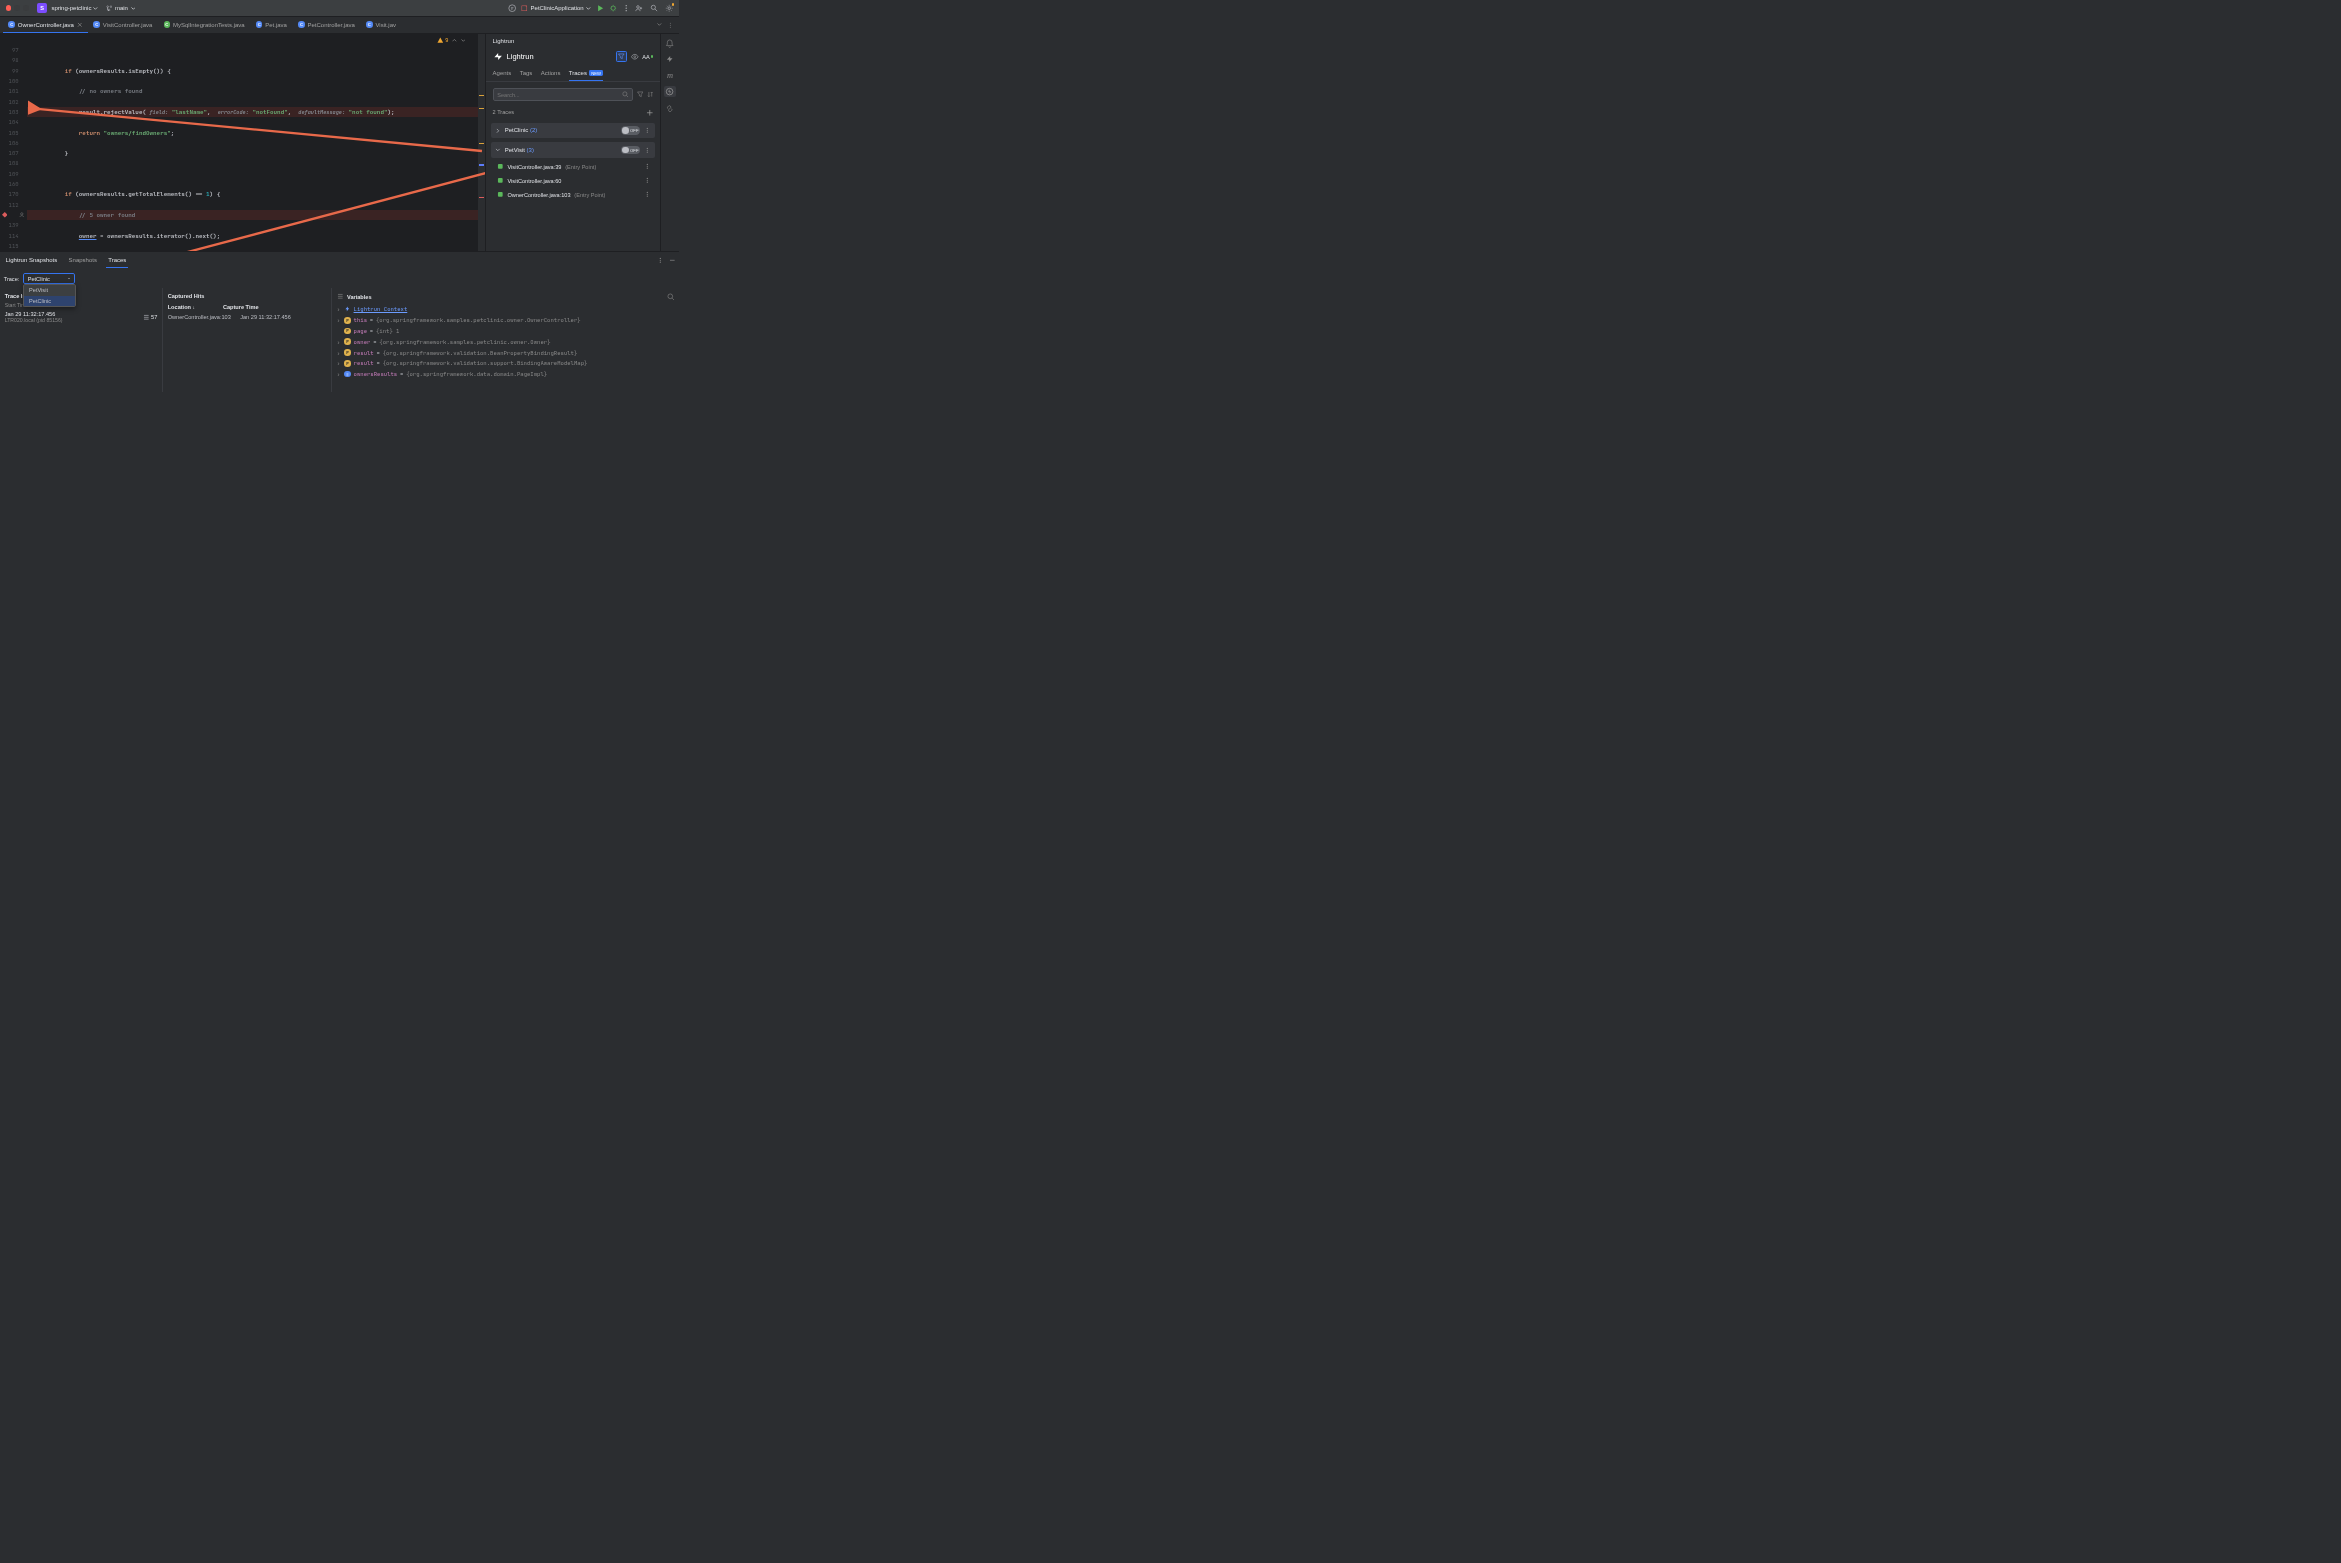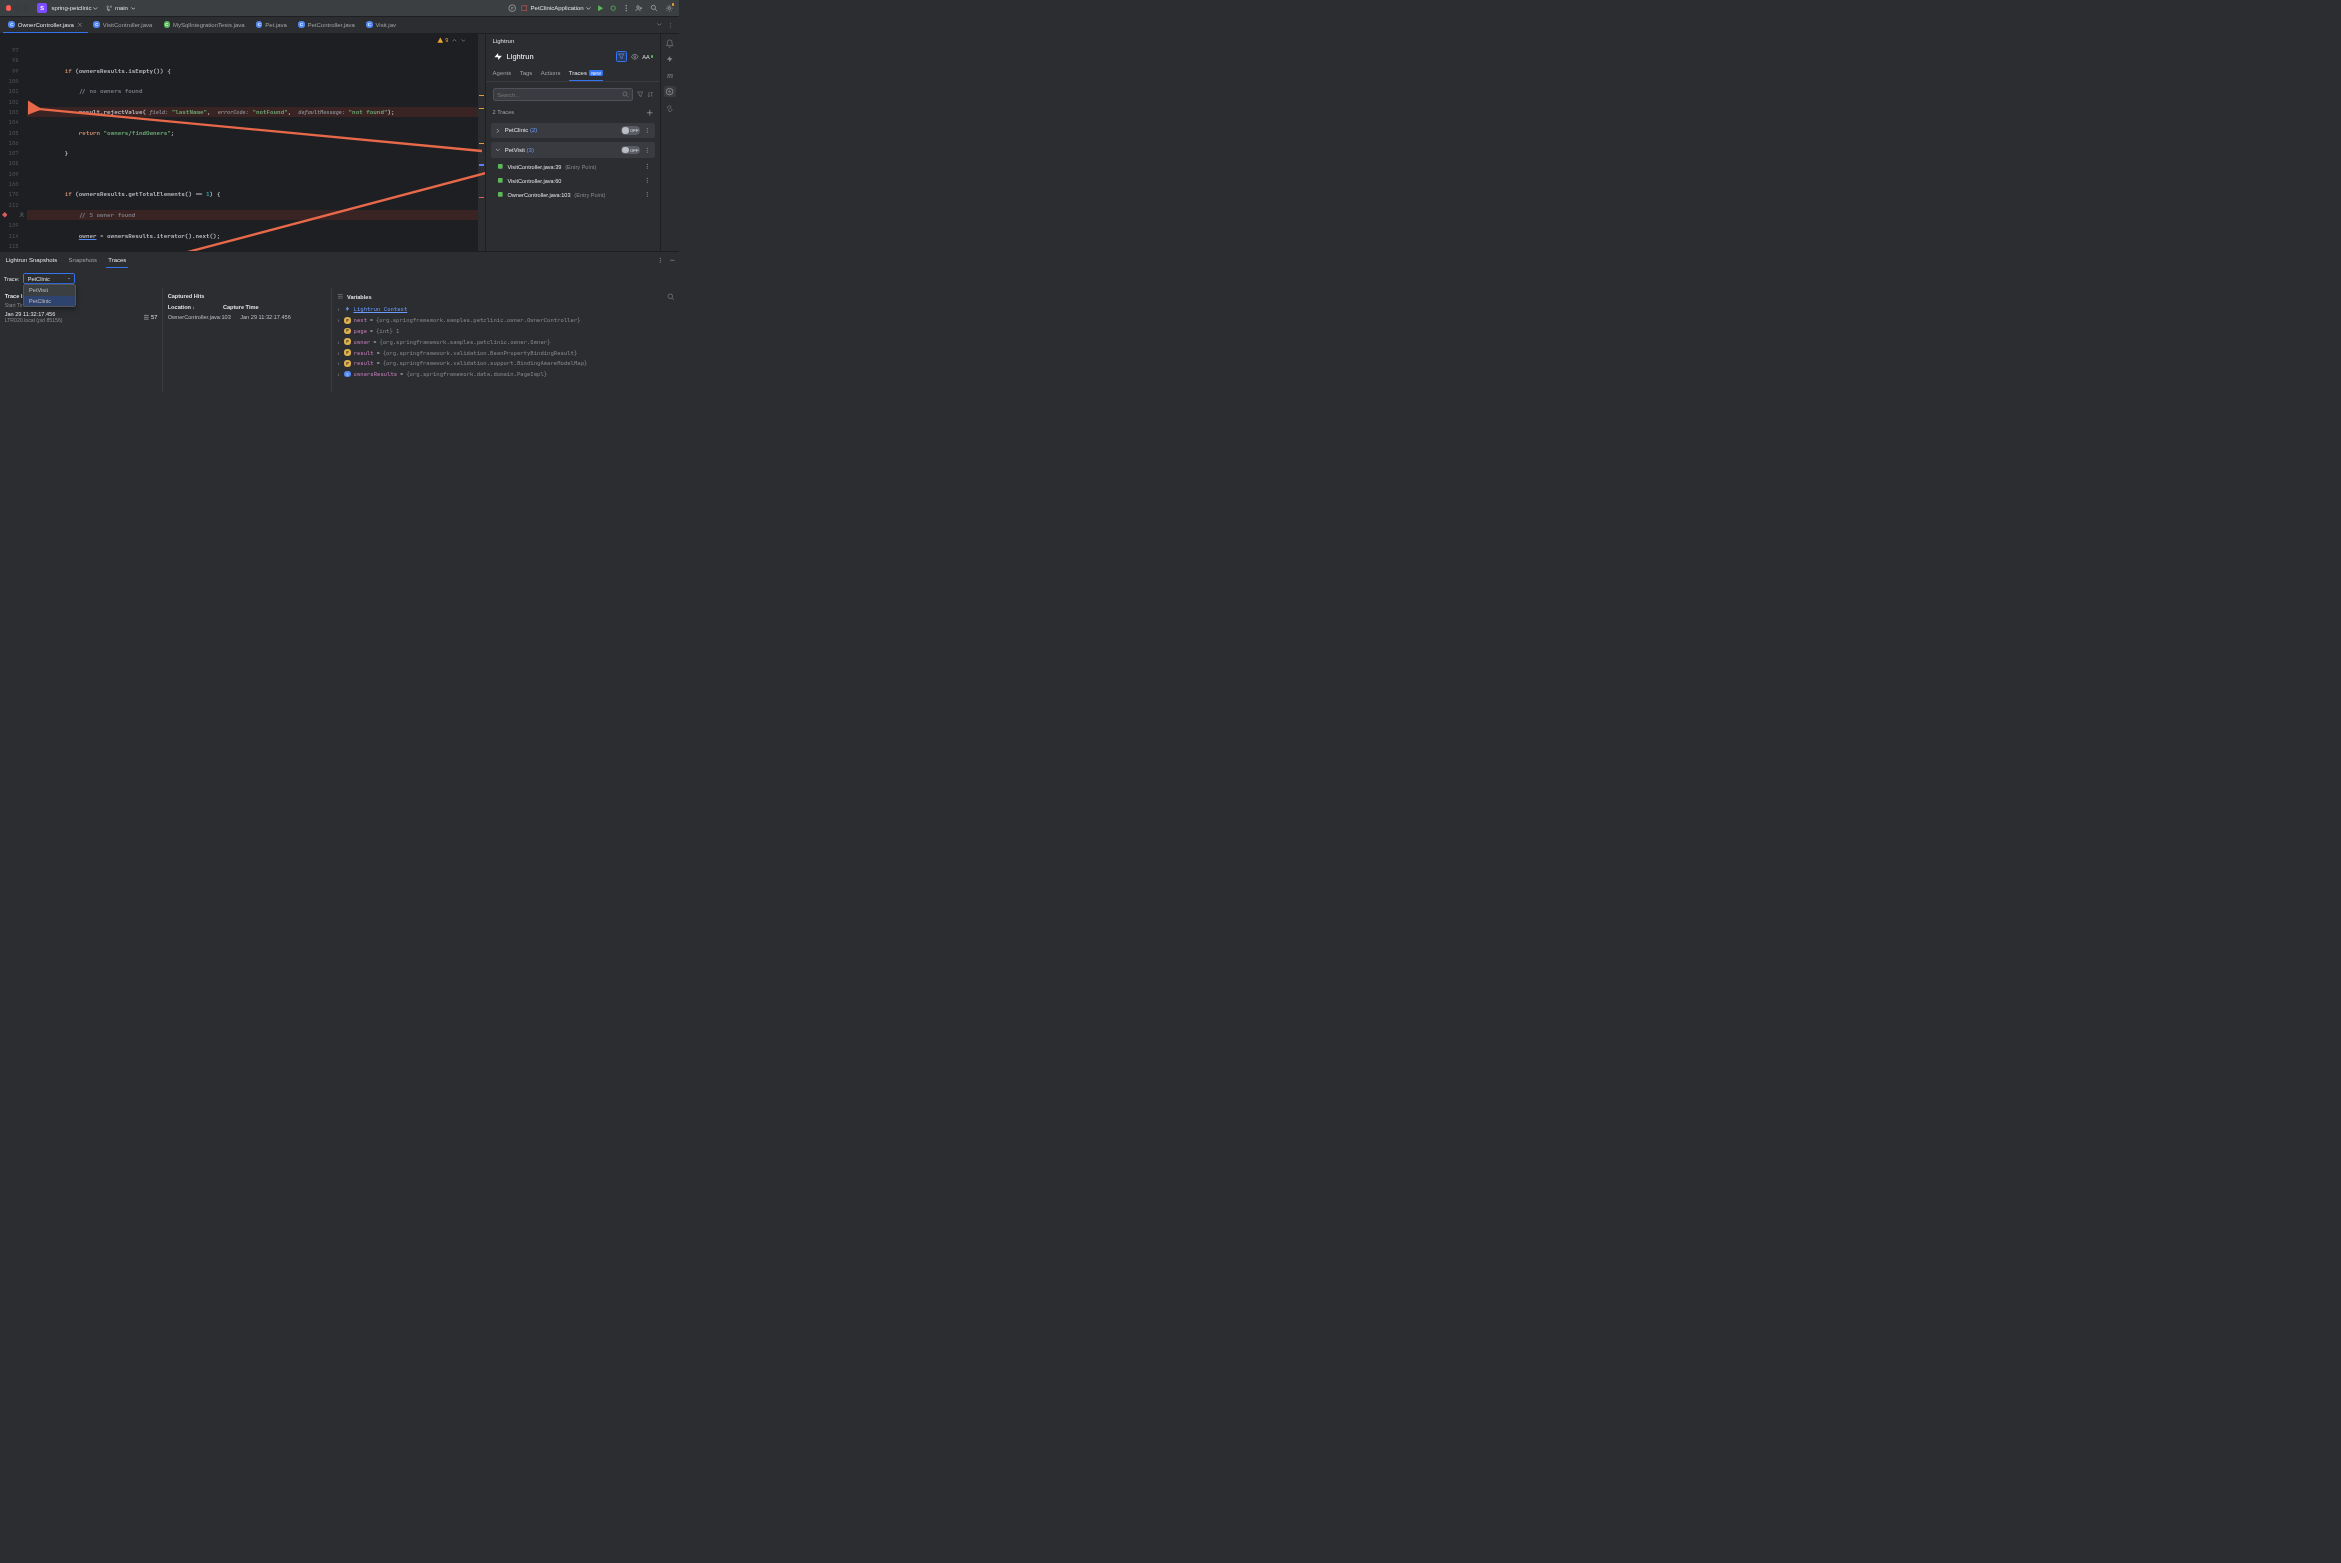--- a/index.html
+++ b/index.html
@@ -729,21 +729,21 @@
         <span class="var-chev">›</span>
         <svg width="6.6" height="6.6" viewBox="0 0 14 14">
             <path d="M3 7l5-6v4h3l-5 6v-4z" fill="#6b9bff"></path>
           </svg>
         <span class="var-lr">Lightrun Context</span>
       </div>
       <div id="vars-container">
           <div class="var-row">
             <span class="var-chev">›</span>
             <span class="var-icon vi-p">P</span>
-            <span class="var-name">next</span>
+            <span class="var-name">this</span>
             <span class="var-eq"> = </span>
             <span class="var-val">{org.springframework.samples.petclinic.owner.OwnerController}</span>
           </div>
           <div class="var-row">
             <span class="var-chev" style="visibility:hidden">›</span>
             <span class="var-icon vi-p">P</span>
             <span class="var-name">page</span>
             <span class="var-eq"> = </span>
             <span class="var-val">{int} 1</span>
           </div>

